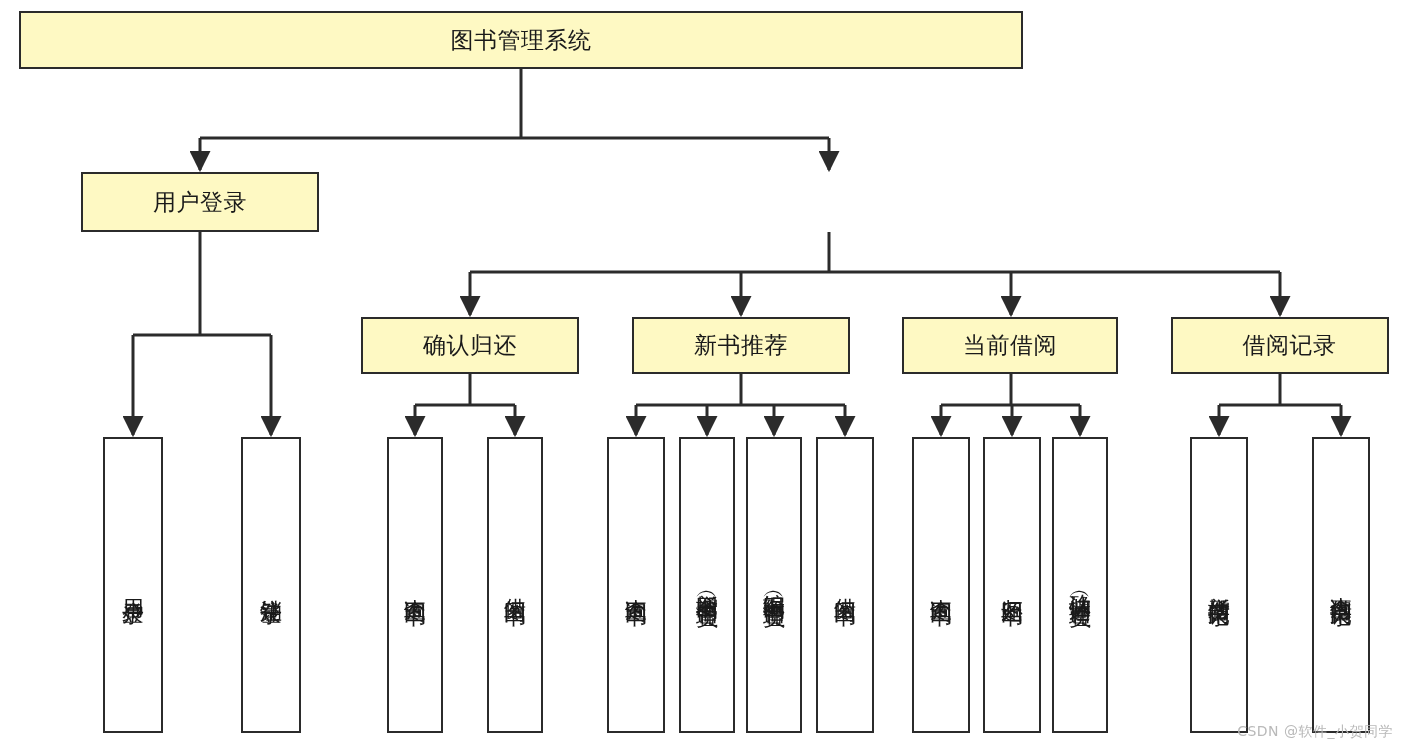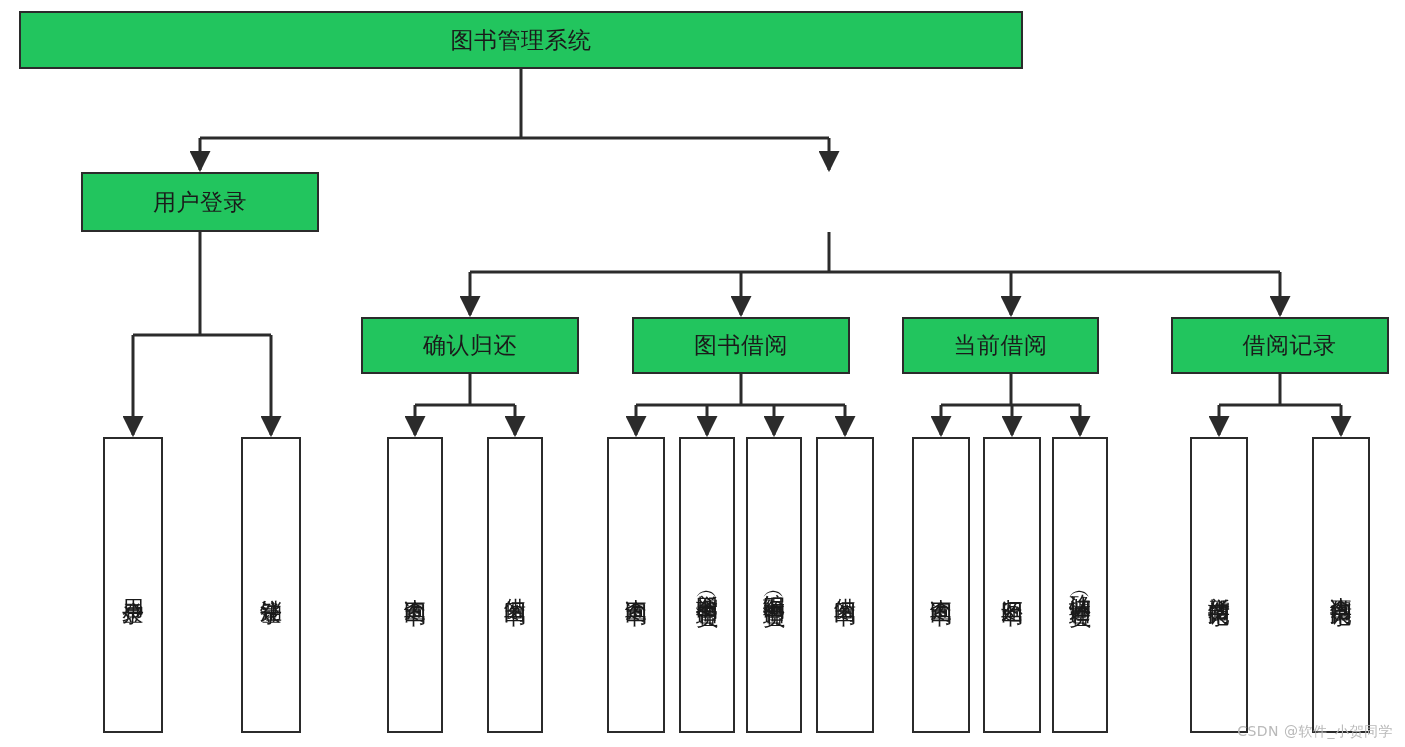--- a/index.html
+++ b/index.html
@@ -25,21 +25,21 @@
     position: absolute;
     left: 0;
     top: 0;
     width: 1405px;
     height: 747px;
     display: block;
   }
   .node-box {
     position: absolute;
     box-sizing: border-box;
-    background: #22c55e;
+    background: #fef9c3;
     border: 2px solid #2b2b2b;
     display: flex;
     align-items: center;
     justify-content: center;
     overflow: hidden;
     text-align: center;
   }
   .node-label {
     font-size: 23px;
     color: #1a1a1a;
@@ -132,23 +132,23 @@
   </div>
 
   <div class="node-box" style="left: 81px; top: 172px; width: 238px; height: 60px;">
     <span class="node-label">用户登录</span>
   </div>
 
   <div class="node-box" style="left: 361px; top: 317px; width: 218px; height: 57px;">
     <span class="node-label">确认归还</span>
   </div>
   <div class="node-box" style="left: 632px; top: 317px; width: 218px; height: 57px;">
-    <span class="node-label">图书借阅</span>
+    <span class="node-label">新书推荐</span>
   </div>
-  <div class="node-box" style="left: 902px; top: 317px; width: 197px; height: 57px;">
+  <div class="node-box" style="left: 902px; top: 317px; width: 216px; height: 57px;">
     <span class="node-label">当前借阅</span>
   </div>
   <div class="node-box" style="left: 1171px; top: 317px; width: 218px; height: 57px; padding-left: 19px;">
     <span class="node-label">借阅记录</span>
   </div>
 
   <div class="leaf-box" style="left: 103px; top: 437px; width: 60px; height: 296px;">
     <span class="leaf-label">用户登录</span>
   </div>
   <div class="leaf-box" style="left: 241px; top: 437px; width: 60px; height: 296px;">

